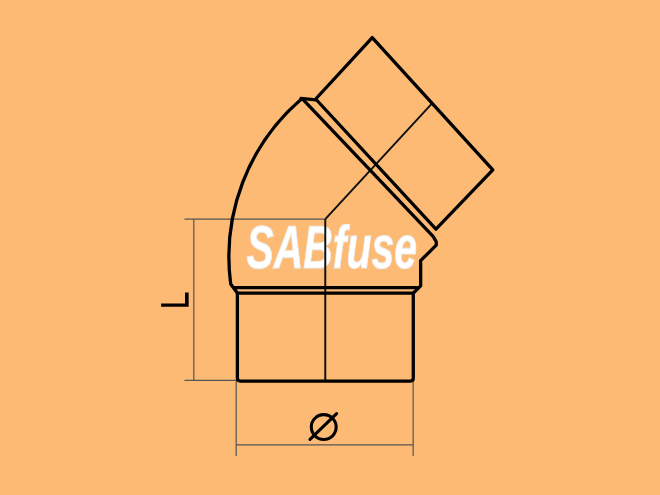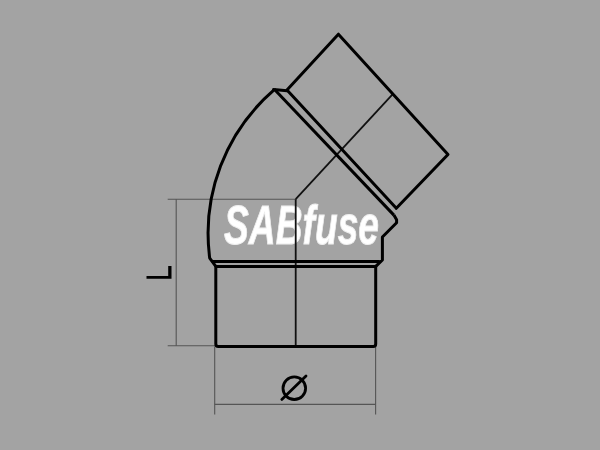--- a/index.html
+++ b/index.html
@@ -1,16 +1,16 @@
 <!DOCTYPE html>
 <html><head>
 <meta charset="utf-8">
 <style>
   html,body{margin:0;padding:0;background:#ffffff;}
-  .stage{position:relative;width:600px;height:450px;background:#a3a3a3;overflow:hidden;
+  .stage{position:relative;width:600px;height:450px;background:#fdba74;overflow:hidden;
          font-family:"Liberation Sans", sans-serif;}
 </style>
 </head>
 <body>
 <div class="stage">
 <svg width="600" height="450" viewBox="0 0 600 450" xmlns="http://www.w3.org/2000/svg">
 
   <text x="224" y="244" font-family="Liberation Sans, sans-serif" font-size="55" font-weight="bold" font-style="italic" textLength="155" lengthAdjust="spacingAndGlyphs" fill="#ffffff" stroke="#eeeeee" stroke-width="1">SABfuse</text>
 
   <line x1="167.7" y1="199.2" x2="295.7" y2="199.2" stroke="#555" stroke-width="1.1"></line>

